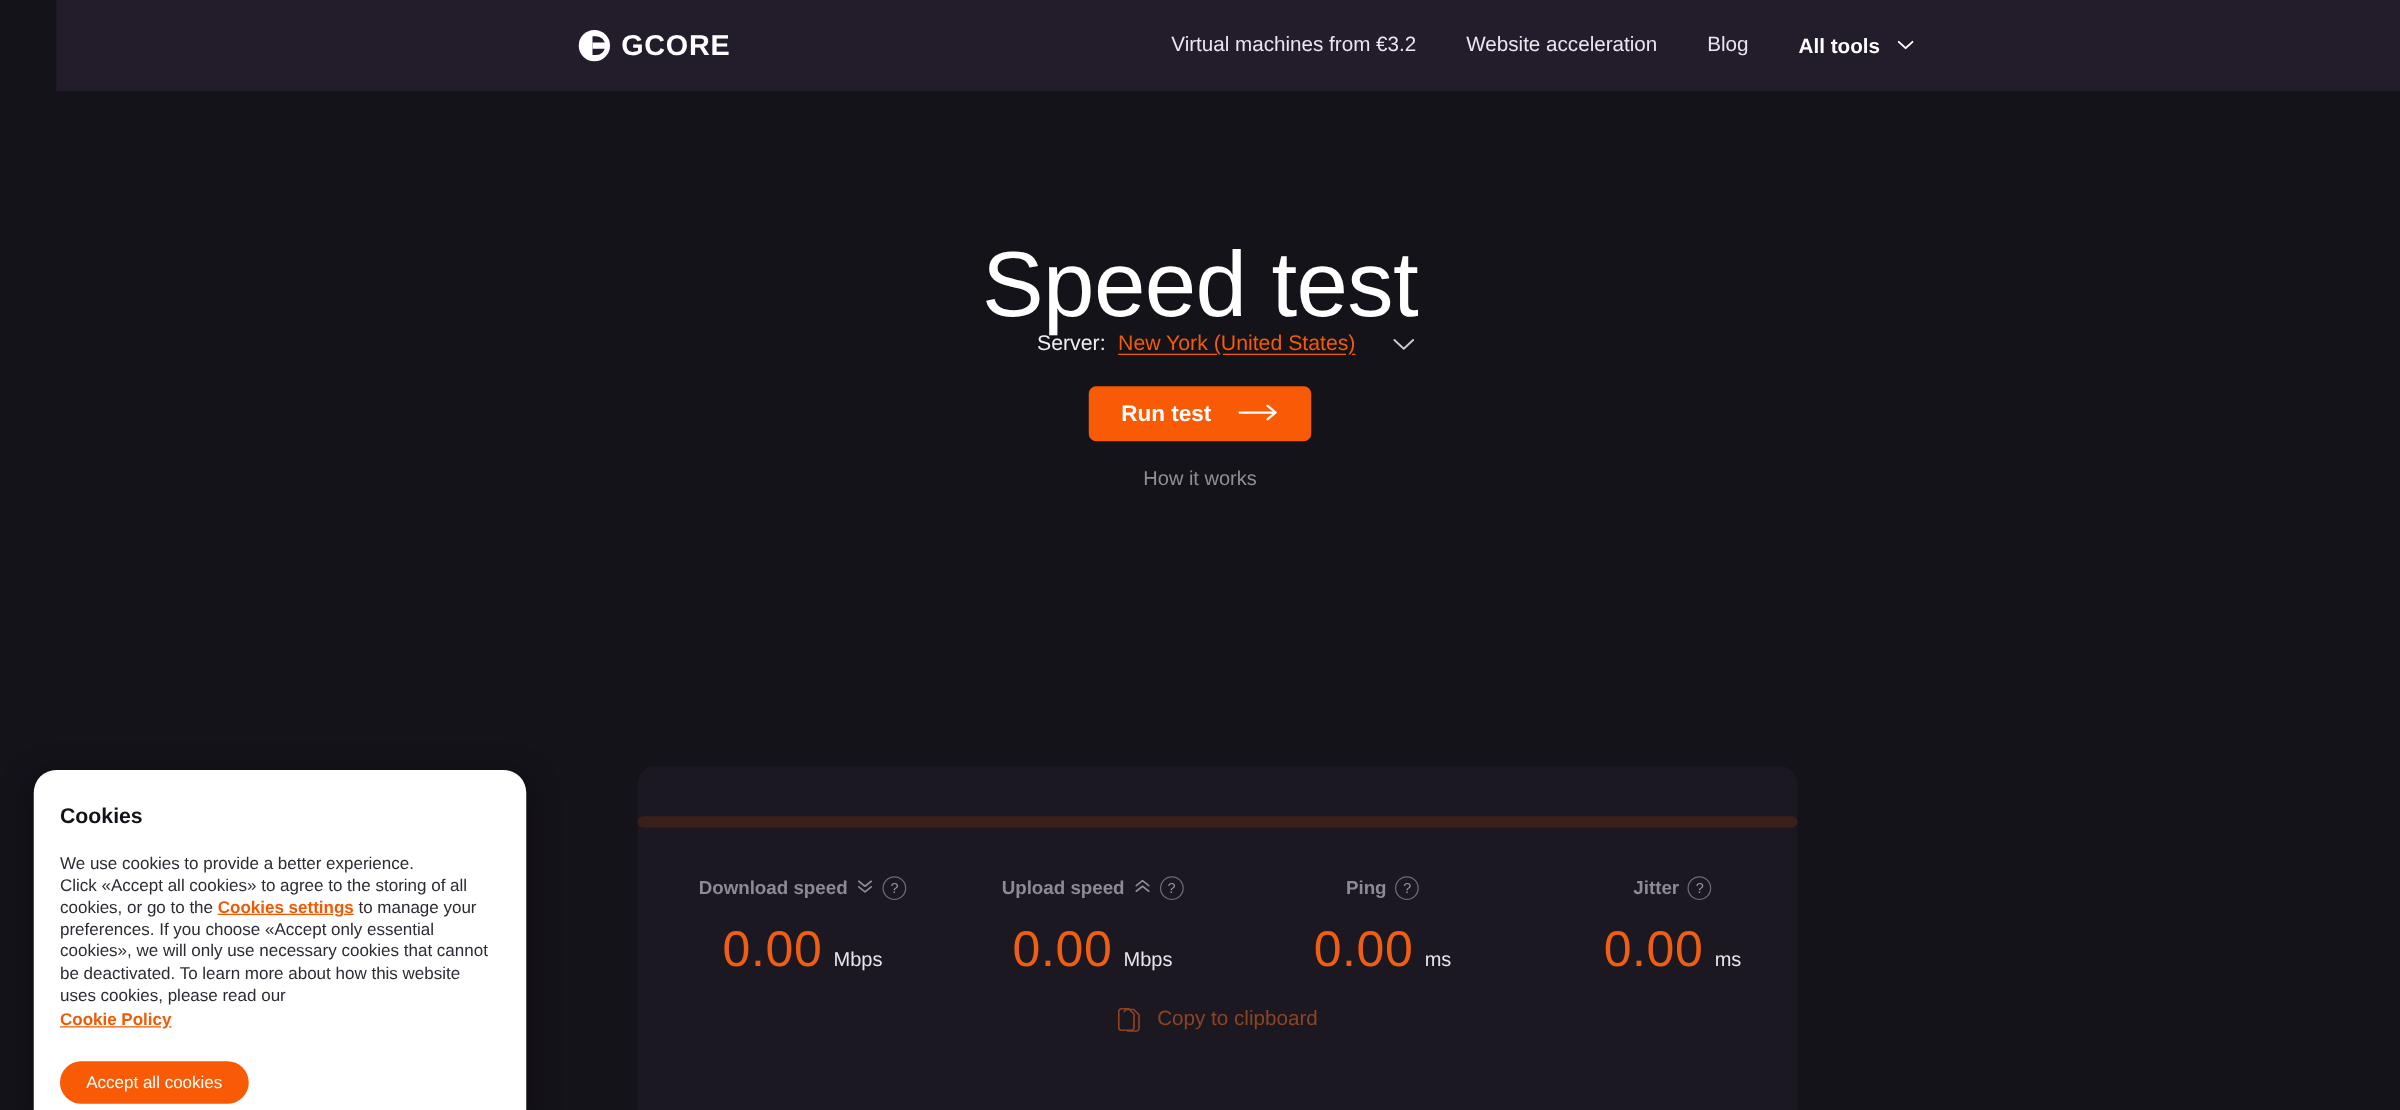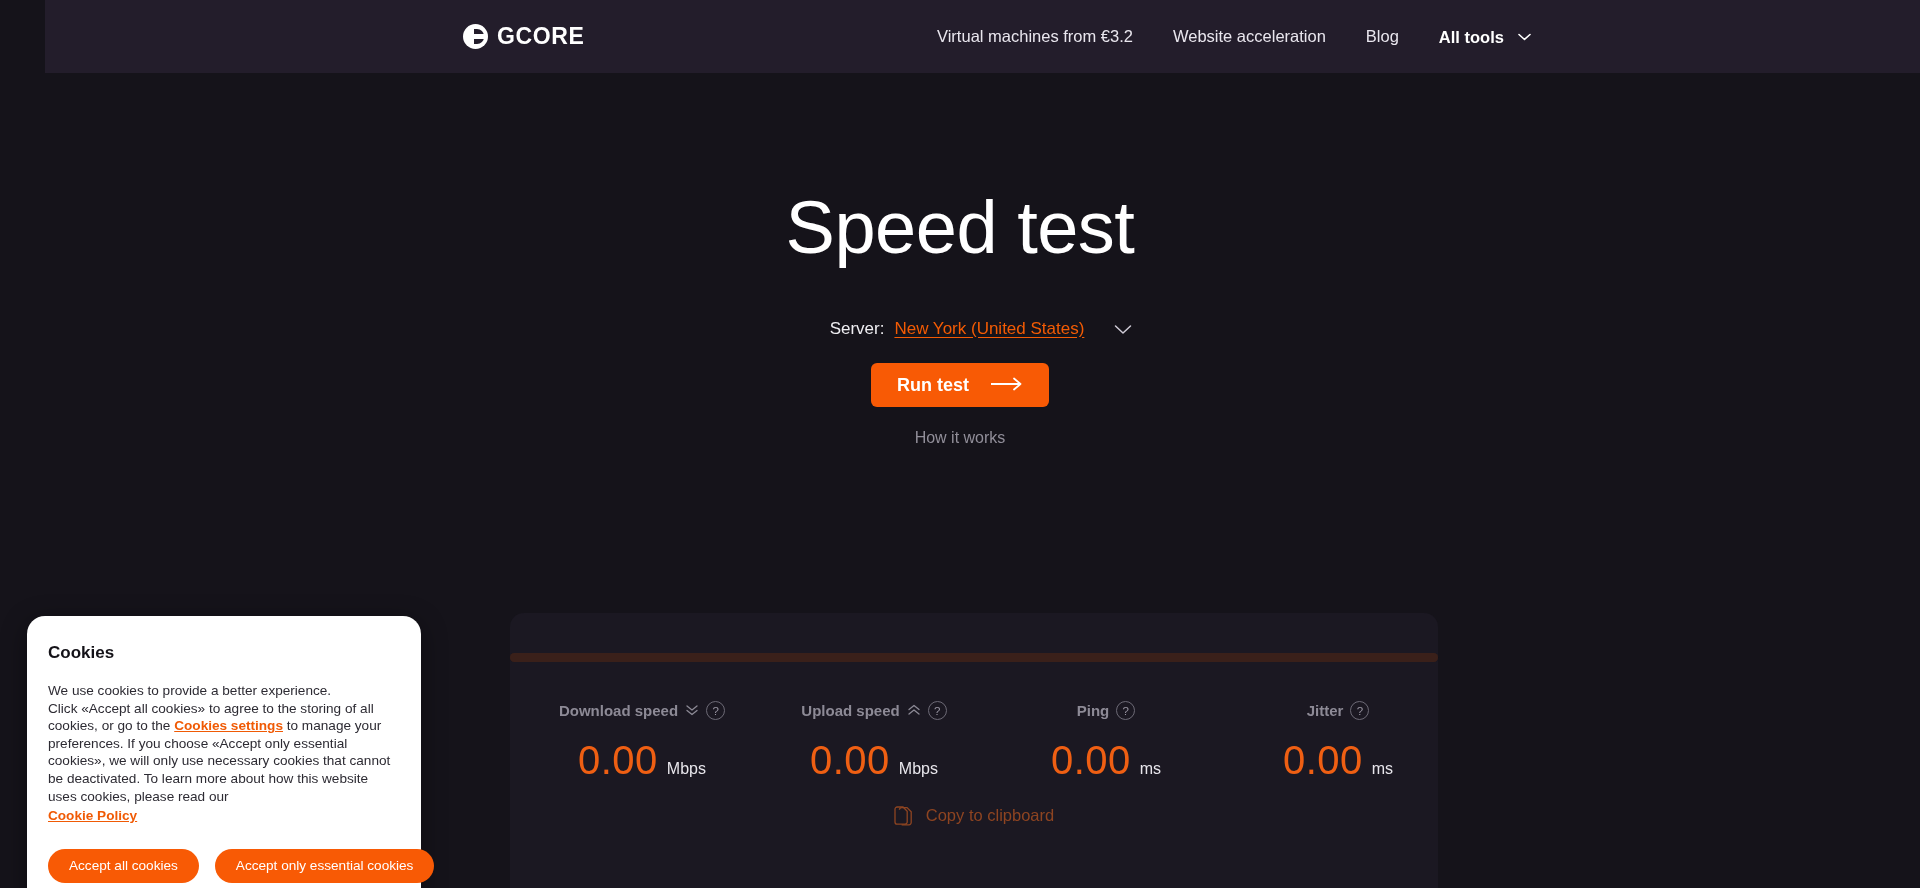--- a/index.html
+++ b/index.html
@@ -87,21 +87,20 @@
     text-align: center;
     color: #ffffff;
     font-size: 74px;
     font-weight: 300;
     letter-spacing: -0.5px;
     padding-top: 118px;
     line-height: 1;
   }
 
   .server-row {
-    margin-top: 54px;
     display: flex;
     justify-content: center;
     align-items: center;
     gap: 10px;
     padding-left: 42px;
   }
   .server-label { color: #efeef2; font-size: 17px; }
   .server-value {
     color: #f35b04;
     font-size: 17px;
@@ -404,17 +403,16 @@
   <div class="cookie-modal">
     <div class="cookie-title">Cookies</div>
     <div class="cookie-body">
       <span>We use cookies to provide a better experience.</span><br>
       <span>Click «Accept all cookies» to agree to the storing of all cookies, or go to the </span><span class="cookie-link">Cookies settings</span><span> to manage your preferences. If you choose «Accept only essential cookies», we will only use necessary cookies that cannot be deactivated. To learn more about how this website uses cookies, please read our</span>
       <br>
       <span class="cookie-policy">Cookie Policy</span>
     </div>
     <div class="cookie-actions">
       <button class="cookie-btn">Accept all cookies</button>
-      <button class="cookie-btn">Accept only essential cookies</button>
     </div>
   </div>
 
 </div>
 
 </body></html>

